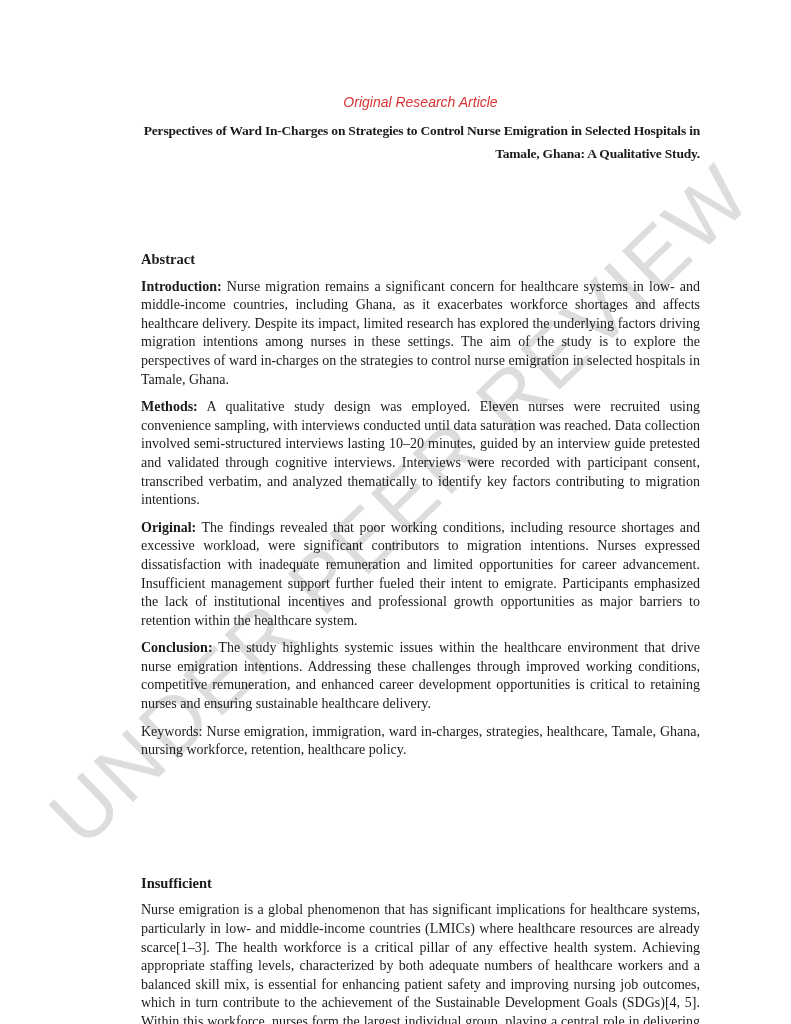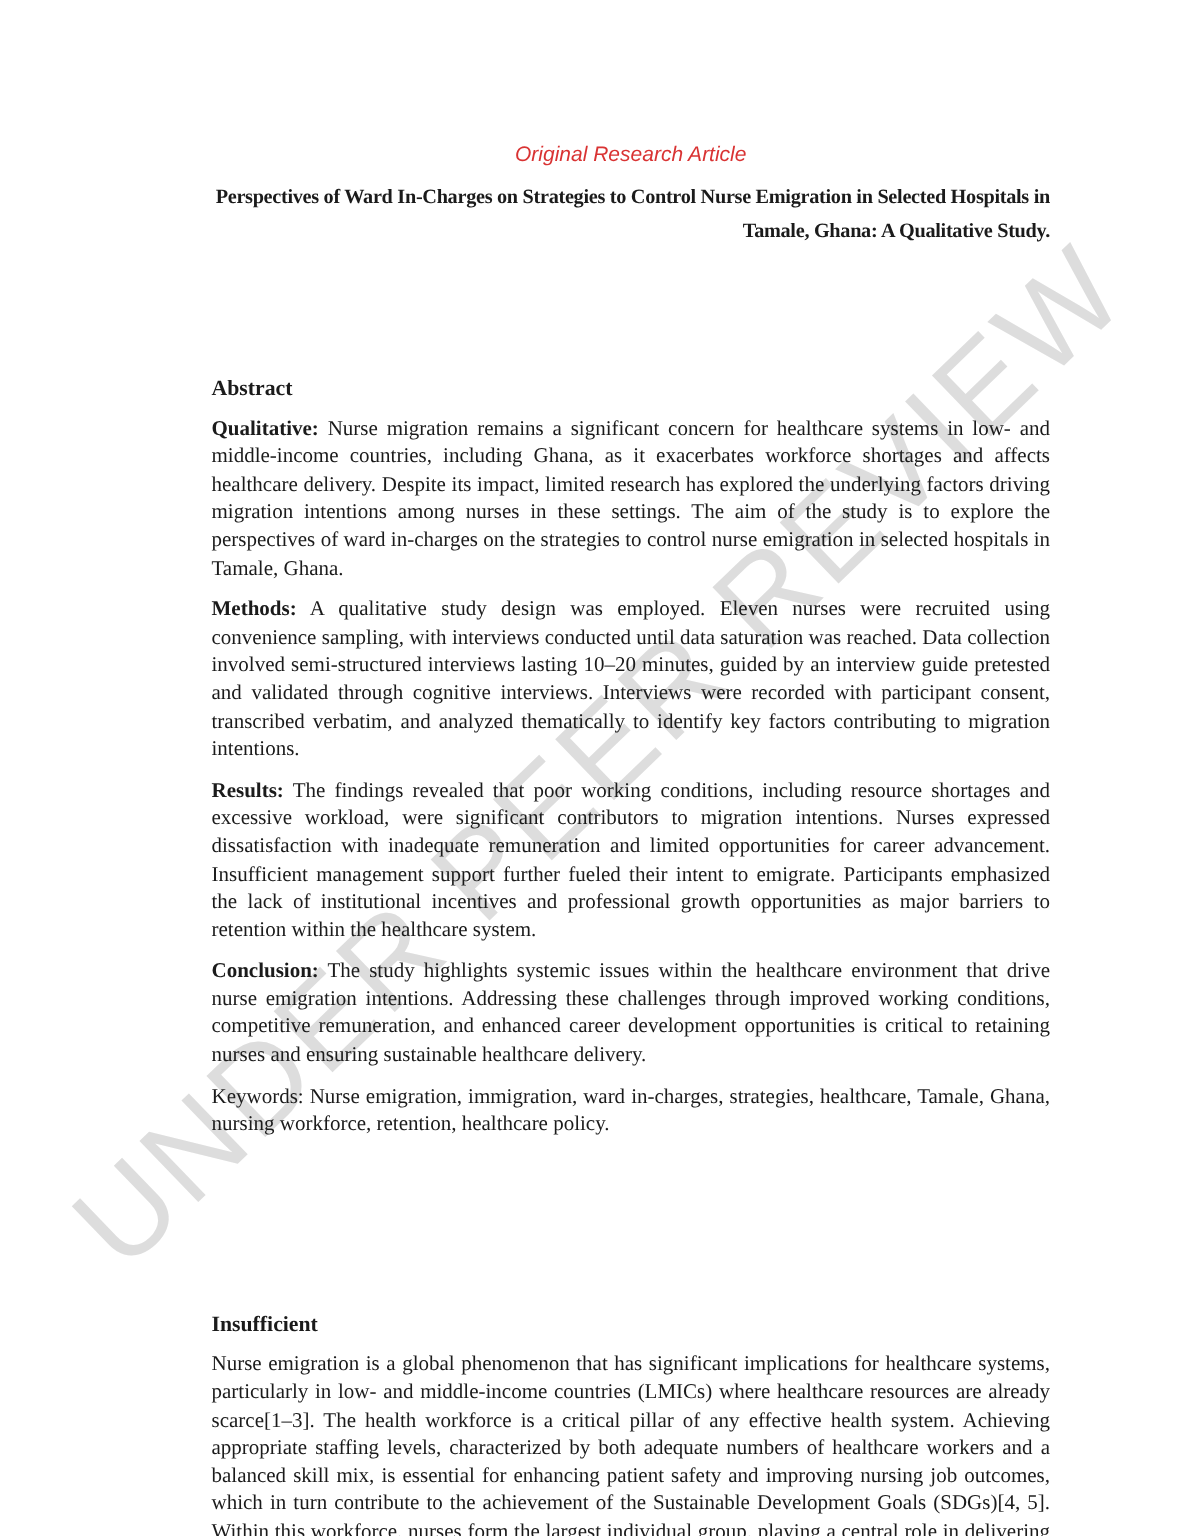--- a/index.html
+++ b/index.html
@@ -78,31 +78,31 @@
 
   <div class="content">
 
     <div class="article-type">Original Research Article</div>
 
     <h1 class="paper-title">Perspectives of Ward In-Charges on Strategies to Control Nurse Emigration in Selected Hospitals in Tamale, Ghana: A Qualitative Study.</h1>
 
     <h2 class="section-heading abstract-heading">Abstract</h2>
 
     <p class="para">
-      <span class="label">Qualitative:</span>
+      <span class="label">Introduction:</span>
       <span>Nurse migration remains a significant concern for healthcare systems in low- and middle-income countries, including Ghana, as it exacerbates workforce shortages and affects healthcare delivery. Despite its impact, limited research has explored the underlying factors driving migration intentions among nurses in these settings. The aim of the study is to explore the perspectives of ward in-charges on the strategies to control nurse emigration in selected hospitals in Tamale, Ghana.</span>
     </p>
 
     <p class="para">
       <span class="label">Methods:</span>
       <span>A qualitative study design was employed. Eleven nurses were recruited using convenience sampling, with interviews conducted until data saturation was reached. Data collection involved semi-structured interviews lasting 10–20 minutes, guided by an interview guide pretested and validated through cognitive interviews. Interviews were recorded with participant consent, transcribed verbatim, and analyzed thematically to identify key factors contributing to migration intentions.</span>
     </p>
 
     <p class="para">
-      <span class="label">Results:</span>
+      <span class="label">Original:</span>
       <span>The findings revealed that poor working conditions, including resource shortages and excessive workload, were significant contributors to migration intentions. Nurses expressed dissatisfaction with inadequate remuneration and limited opportunities for career advancement. Insufficient management support further fueled their intent to emigrate. Participants emphasized the lack of institutional incentives and professional growth opportunities as major barriers to retention within the healthcare system.</span>
     </p>
 
     <p class="para">
       <span class="label">Conclusion:</span>
       <span>The study highlights systemic issues within the healthcare environment that drive nurse emigration intentions. Addressing these challenges through improved working conditions, competitive remuneration, and enhanced career development opportunities is critical to retaining nurses and ensuring sustainable healthcare delivery.</span>
     </p>
 
     <p class="para">Keywords: Nurse emigration, immigration, ward in-charges, strategies, healthcare, Tamale, Ghana, nursing workforce, retention, healthcare policy.</p>
 

